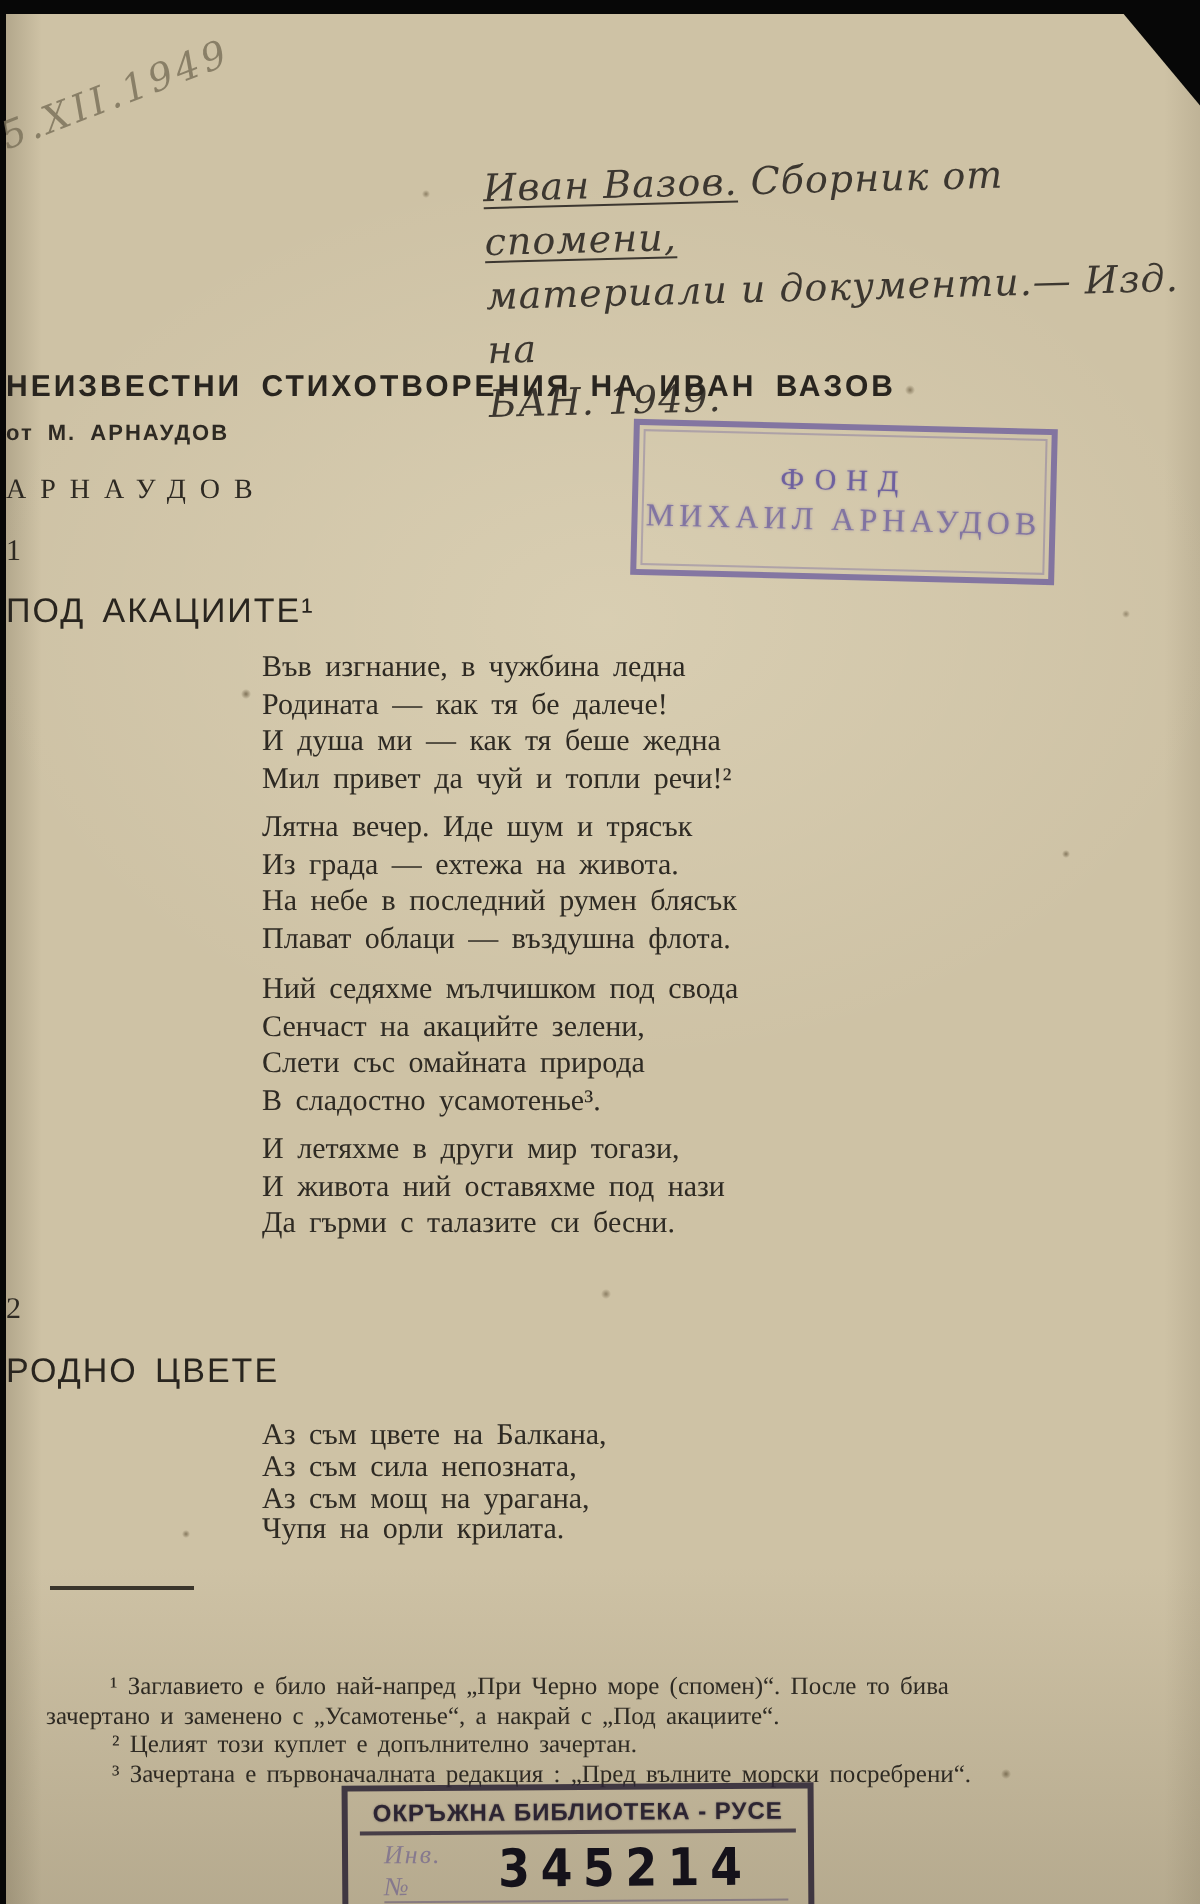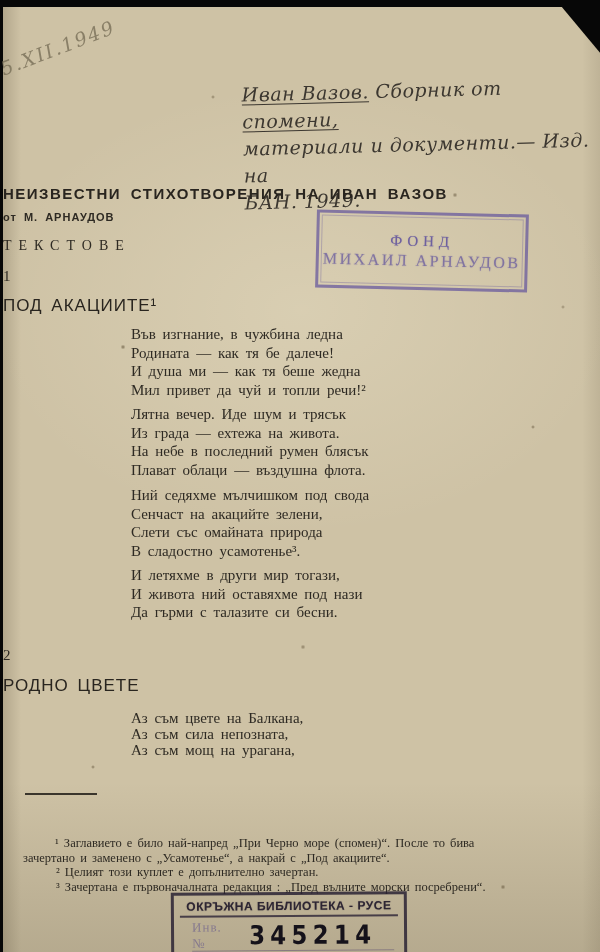--- a/index.html
+++ b/index.html
@@ -104,21 +104,21 @@
     font-family:"Liberation Sans", sans-serif;font-weight:bold;
     font-size:12px;letter-spacing:.5px;text-align:center;white-space:nowrap;
     color:rgba(38,30,46,.92);text-shadow:0 0 1px rgba(42,34,52,.5);
   }
   .lib-row{
     position:relative;margin:3px 10px 0 18px;height:30px;
     border-bottom:1px solid rgba(80,66,110,.45);
     display:flex;align-items:center;
   }
   .lib-inv-label{
-    font-size:13px;color:rgba(100,86,140,.6);
+    font-style:italic;font-size:13px;color:rgba(100,86,140,.6);
     letter-spacing:1px;margin-right:20px;
   }
   .lib-inv-number{
     font-family:"DejaVu Sans", sans-serif;font-weight:bold;
     font-size:26px;letter-spacing:6px;color:#15121a;
     transform:scaleX(.88);transform-origin:left center;
   }
 </style>
 </head>
 <body>
@@ -131,21 +131,21 @@
   <div class="inscription">
     <div>
       <span class="u">Иван Вазов.</span><span> Сборник от </span><span class="u">спомени,</span>
     </div>
     <div>материали и документи.— Изд. на</div>
     <div>БАН. 1949.</div>
   </div>
 
   <div class="center-band main-title">НЕИЗВЕСТНИ СТИХОТВОРЕНИЯ НА ИВАН ВАЗОВ</div>
   <div class="center-band byline">от М. АРНАУДОВ</div>
-  <div class="center-band section-heading">ТЕКСТОВЕ</div>
+  <div class="center-band section-heading">АРНАУДОВ</div>
 
   <div class="fond-stamp">
     <div class="fond-line1">ФОНД</div>
     <div class="fond-line2">МИХАИЛ АРНАУДОВ</div>
   </div>
 
   <div class="center-band poem-number" style="top:261px">1</div>
   <div class="center-band poem-title" style="top:289px">ПОД АКАЦИИТЕ¹</div>
 
   <div class="stz" style="top:319px">
@@ -175,20 +175,21 @@
     <div class="pline">Да гърми с талазите си бесни.</div>
   </div>
 
   <div class="center-band poem-number" style="top:640px">2</div>
   <div class="center-band poem-title" style="top:669px">РОДНО ЦВЕТЕ</div>
 
   <div class="stz tight" style="top:703px">
     <div class="pline">Аз съм цвете на  Балкана,</div>
     <div class="pline">Аз съм сила непозната,</div>
     <div class="pline">Аз съм мощ на урагана,</div>
+    <div class="pline">Чупя на орли крилата.</div>
   </div>
 
   <div class="footnote-rule"></div>
   <div class="fnote" style="left:52px;top:794px">¹ Заглавието е било най-напред „При Черно море (спомен)“. После то бива</div>
   <div class="fnote" style="left:20px;top:809px">зачертано и заменено с „Усамотенье“, а накрай с „Под акациите“.</div>
   <div class="fnote" style="left:53px;top:823px">² Целият този куплет е допълнително зачертан.</div>
   <div class="fnote" style="left:53px;top:838px">³ Зачертана е първоначалната редакция : „Пред вълните морски посребрени“.</div>
 
   <div class="library-stamp">
     <div class="lib-name">ОКРЪЖНА БИБЛИОТЕКА - РУСЕ</div>

